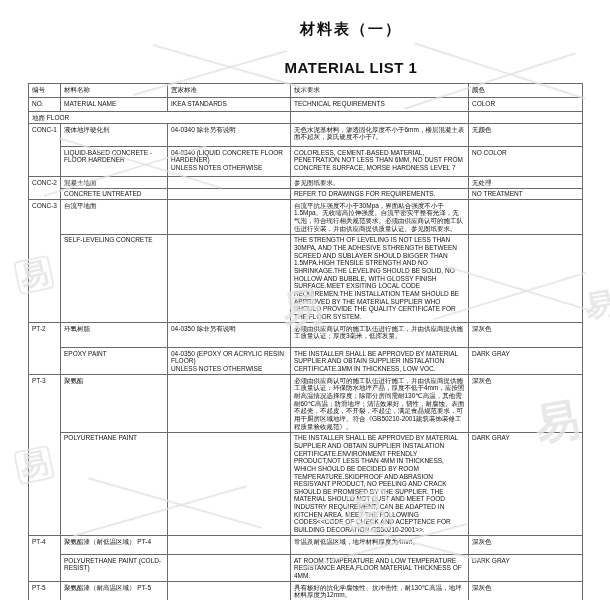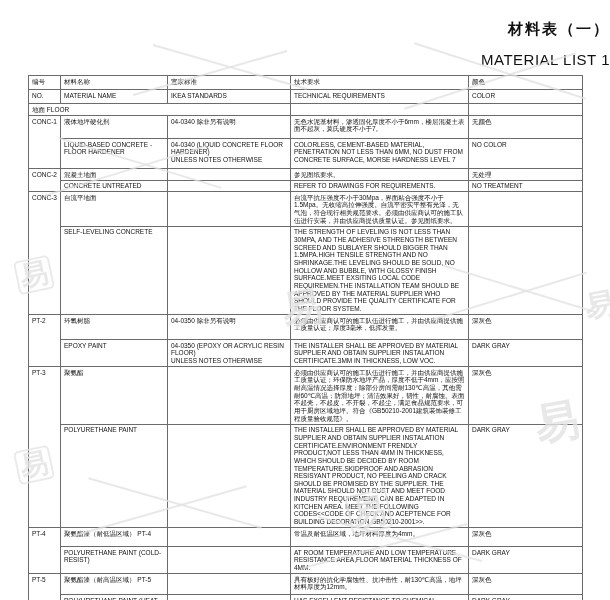--- a/index.html
+++ b/index.html
@@ -1,22 +1,22 @@
 <!DOCTYPE html>
 <html><head>
 <meta charset="utf-8">
 <style>
   html,body{margin:0;padding:0;}
   body{
     width:610px;height:600px;background:#ffffff;position:relative;overflow:hidden;
     font-family:"Liberation Sans","DejaVu Sans",sans-serif;color:#111;
   }
-  .titles{width:610px;box-sizing:border-box;padding-left:92px;text-align:right;margin-top:20px;}
+  .titles{width:610px;box-sizing:border-box;padding-left:92px;text-align:center;margin-top:20px;}
   .title-cn{font-size:15px;font-weight:bold;letter-spacing:2px;}
-  .title-en{font-size:15px;font-weight:normal;margin-top:12px;letter-spacing:0.5px;}
+  .title-en{font-size:15px;font-weight:bold;margin-top:20px;letter-spacing:0.5px;}
   table.mat{
     border-collapse:collapse;table-layout:fixed;width:554px;margin:7px 0 0 28px;
   }
   table.mat td{
     border:1px solid #6b6b6b;vertical-align:top;padding:1.5px 3px;
     font-size:6.5px;line-height:1.18;white-space:pre-line;word-wrap:break-word;
   }
   col.c1{width:32px}col.c2{width:107px}col.c3{width:123px}col.c4{width:178px}col.c5{width:114px}
   tr.rh11 td{height:10px} tr.rh9 td{height:8px}
   tr.h20 td{height:19px} tr.h27 td{height:26px}

